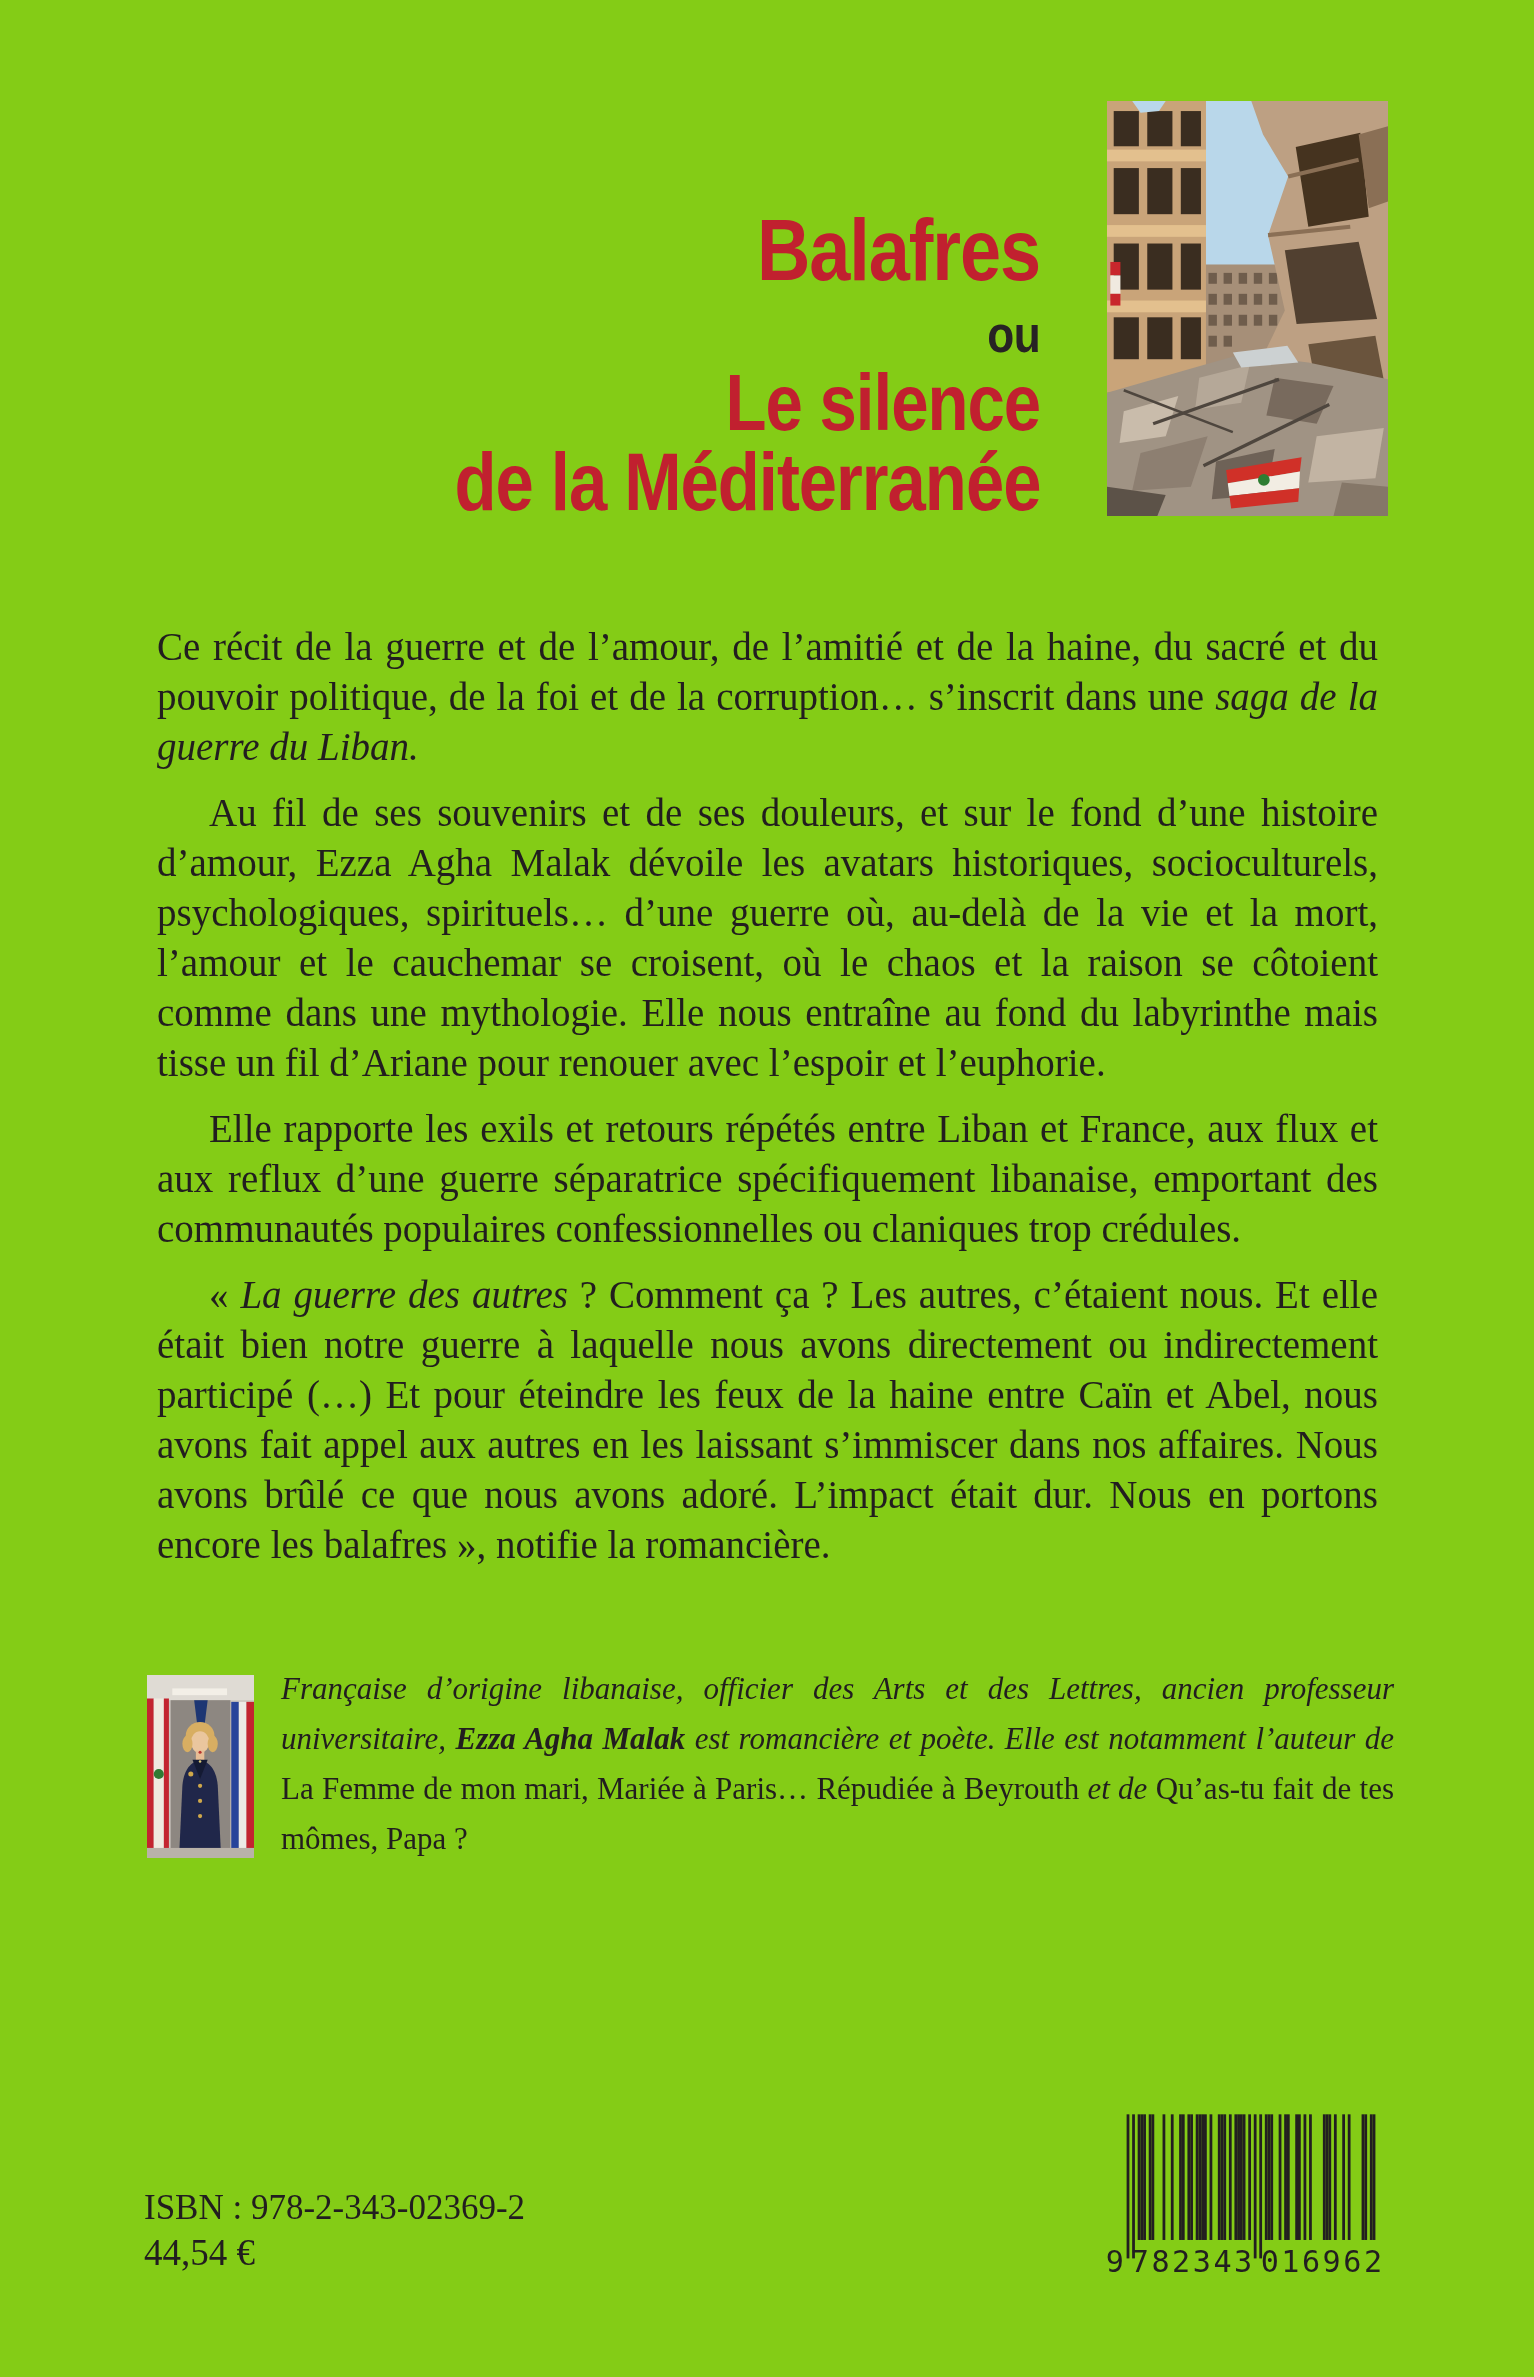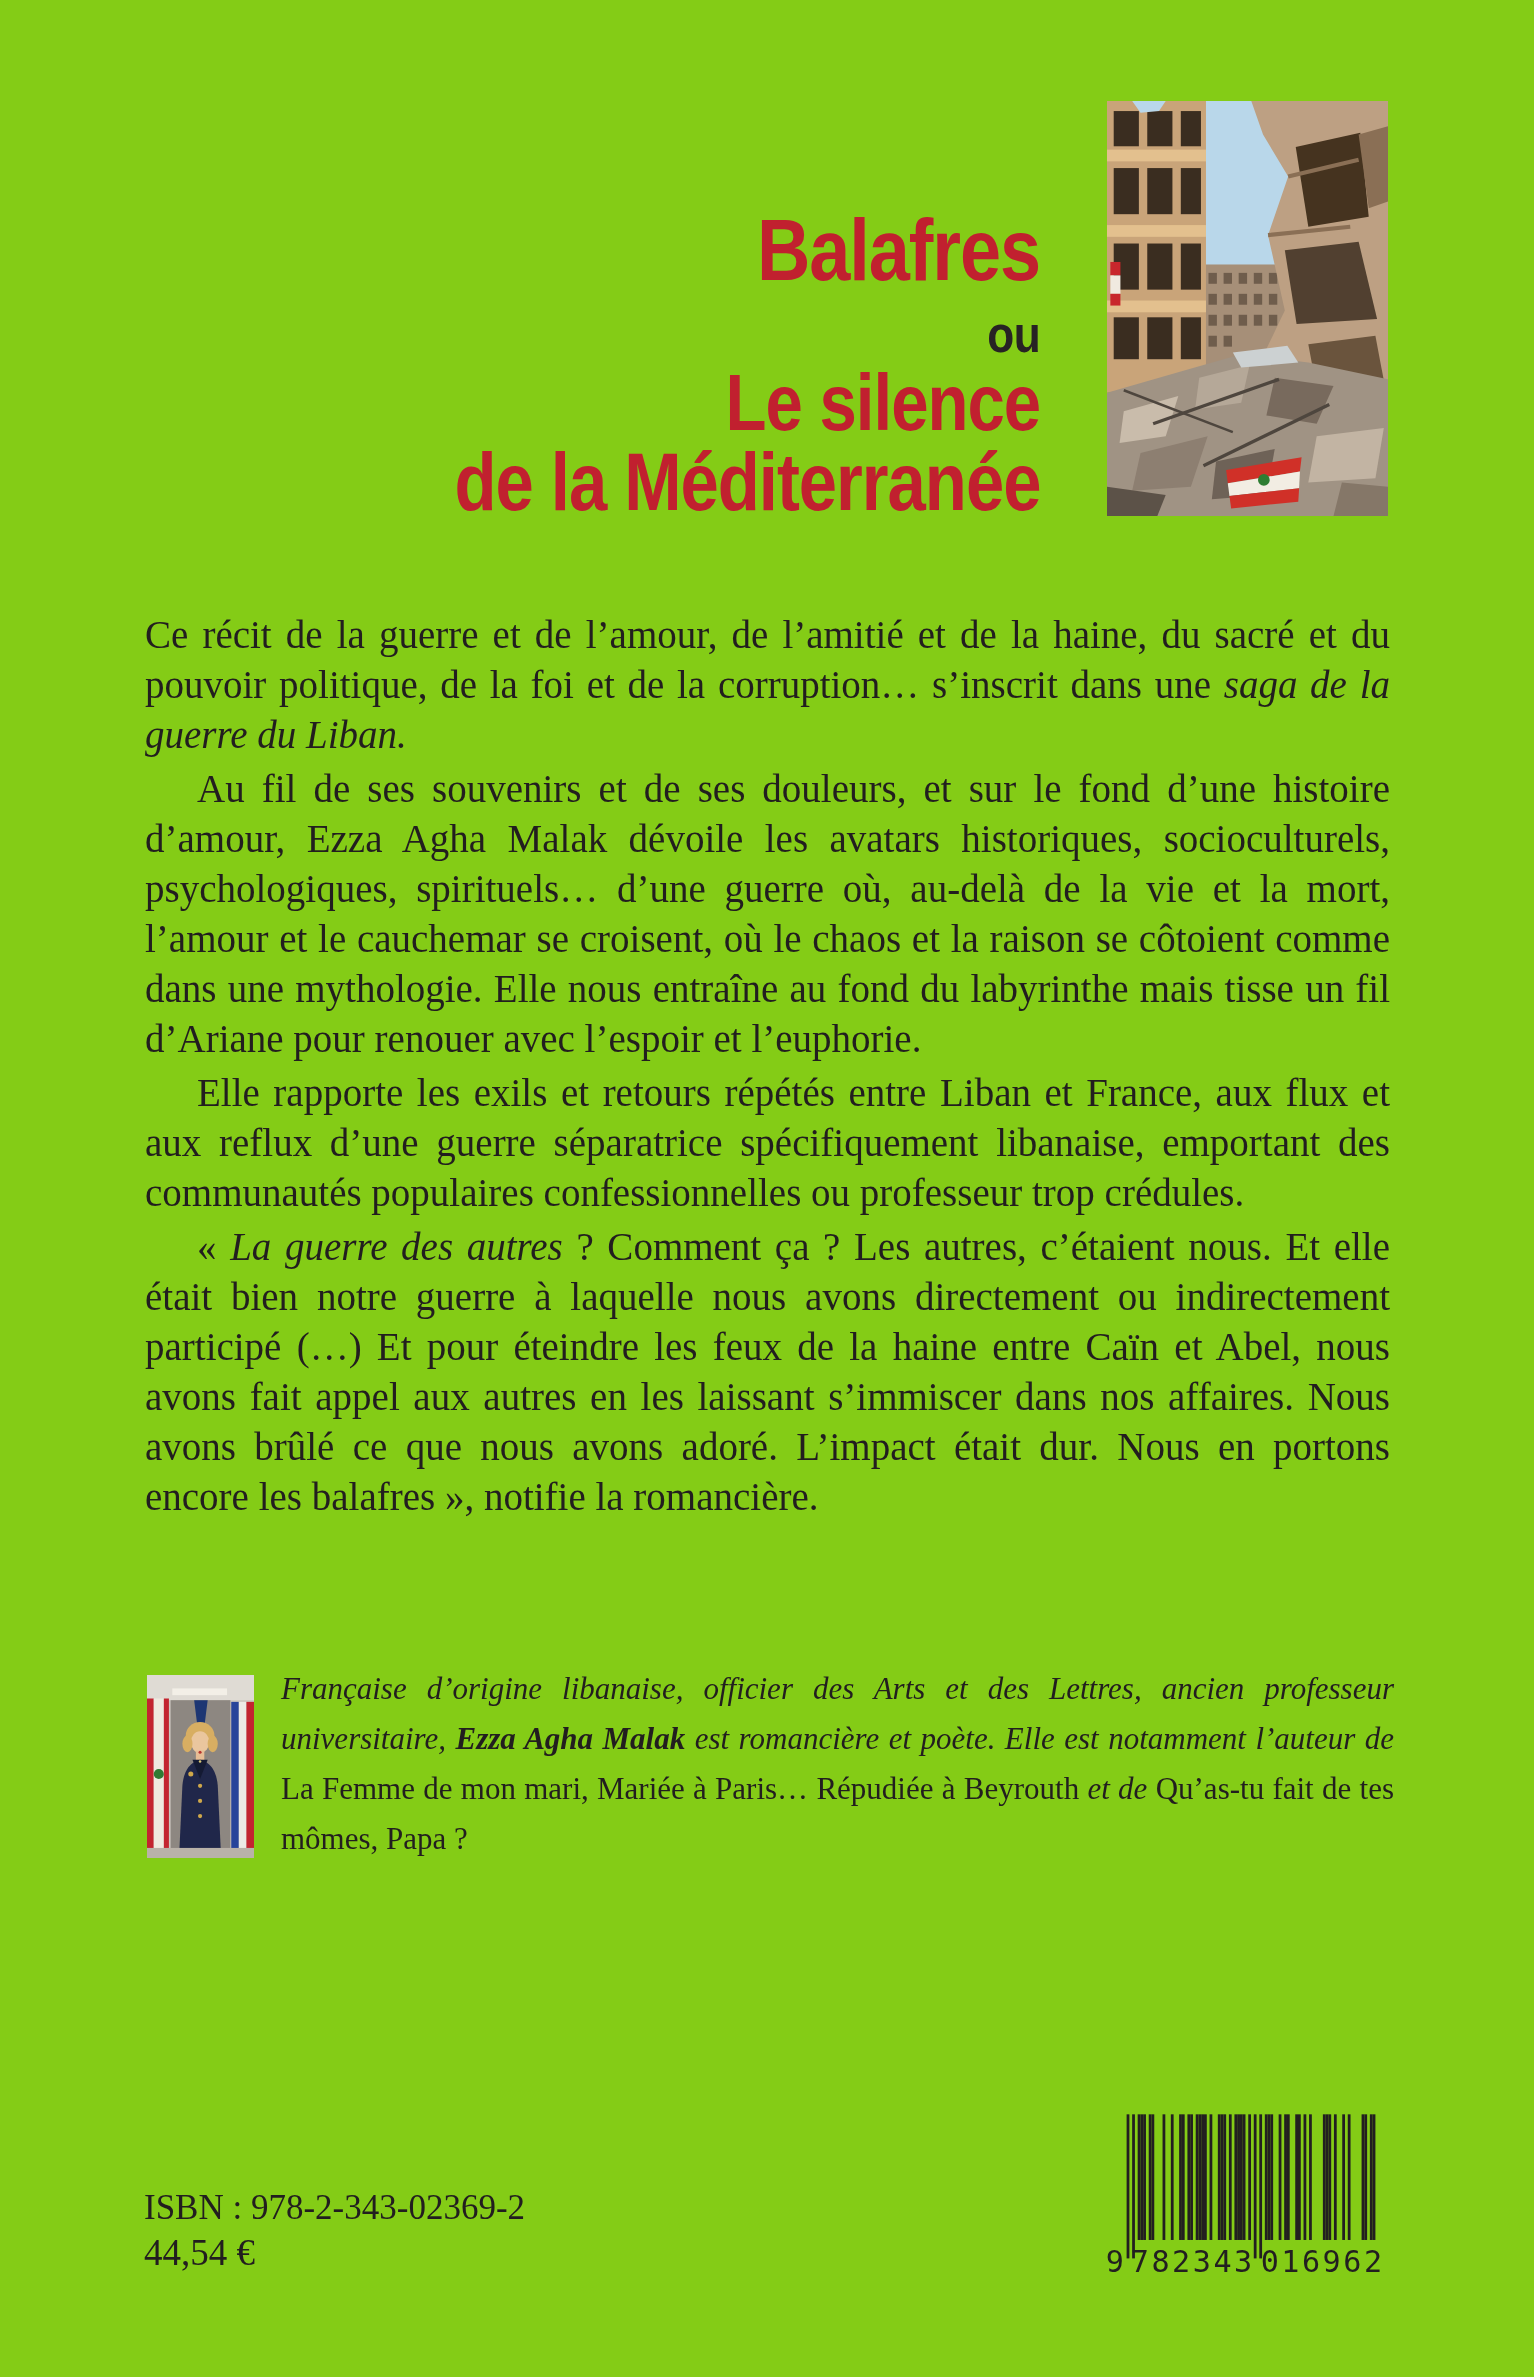--- a/index.html
+++ b/index.html
@@ -29,21 +29,21 @@
   #title-sub2      {top:442px;font-size:81px;}
   
   #cover-photo{position:absolute;left:1107px;top:101px;width:281px;height:415px;}
   #cover-photo svg{display:block;width:100%;height:100%;}
   
   #synopsis{
     position:absolute;left:141px;top:606px;width:1253px;
     font-size:39px;line-height:50px;
     text-align:justify;
   }
-  #synopsis p{margin:4px;padding:0;}
+  #synopsis p{margin:16px;padding:0;}
   #synopsis p.indent{text-indent:52px;}
   .seg-n{font-style:normal;font-weight:normal;}
   .seg-i{font-style:italic;font-weight:normal;}
   .seg-bi{font-style:italic;font-weight:bold;}
   
   #author-photo{position:absolute;left:147px;top:1675px;width:107px;height:183px;}
   #author-photo svg{display:block;width:100%;height:100%;}
   #author-bio{
     position:absolute;left:281px;top:1664px;width:1113px;
     font-size:31px;line-height:50px;
@@ -156,21 +156,21 @@
   </div>
 
   <div class="title-line" id="title-main" style="color:#c1202f">Balafres</div>
   <div class="title-line" id="title-connector" style="color:#272324">ou</div>
   <div class="title-line" id="title-sub1" style="color:#c1202f">Le silence</div>
   <div class="title-line" id="title-sub2" style="color:#c1202f">de la Méditerranée</div>
 
   <div id="synopsis">
     <p><span class="seg-n">Ce récit de la guerre et de l’amour, de l’amitié et de la haine, du sacré et du pouvoir politique, de la foi et de la corruption… s’inscrit dans une </span><span class="seg-i">saga de la guerre du Liban.</span></p>
     <p class="indent"><span class="seg-n">Au fil de ses souvenirs et de ses douleurs, et sur le fond d’une histoire d’amour, Ezza Agha Malak dévoile les avatars historiques, socioculturels, psychologiques, spirituels… d’une guerre où, au-delà de la vie et la mort, l’amour et le cauchemar se croisent, où le chaos et la raison se côtoient comme dans une mythologie. Elle nous entraîne au fond du labyrinthe mais tisse un fil d’Ariane pour renouer avec l’espoir et l’euphorie.</span></p>
-    <p class="indent"><span class="seg-n">Elle rapporte les exils et retours répétés entre Liban et France, aux flux et aux reflux d’une guerre séparatrice spécifiquement libanaise, emportant des communautés populaires confessionnelles ou professeur trop crédules.</span></p>
+    <p class="indent"><span class="seg-n">Elle rapporte les exils et retours répétés entre Liban et France, aux flux et aux reflux d’une guerre séparatrice spécifiquement libanaise, emportant des communautés populaires confessionnelles ou claniques trop crédules.</span></p>
     <p class="indent"><span class="seg-n">« </span><span class="seg-i">La guerre des autres</span><span class="seg-n"> ? Comment ça ? Les autres, c’étaient nous. Et elle était bien notre guerre à laquelle nous avons directement ou indirectement participé (…) Et pour éteindre les feux de la haine entre Caïn et Abel, nous avons fait appel aux autres en les laissant s’immiscer dans nos affaires. Nous avons brûlé ce que nous avons adoré. L’impact était dur. Nous en portons encore les balafres », notifie la romancière.</span></p>
   </div>
 
   <div id="author-photo" aria-label="author-portrait-between-lebanese-and-french-flags">
     <svg viewBox="0 0 127 218" preserveAspectRatio="none">
       <rect x="0" y="0" width="127" height="218" fill="#cdc7c0"></rect>
       <rect x="0" y="0" width="127" height="30" fill="#dfdbd4"></rect>
       <rect x="30" y="16" width="65" height="8" fill="#f3efe7"></rect>
       <rect x="28" y="30" width="71" height="188" fill="#8d8781"></rect>
 

